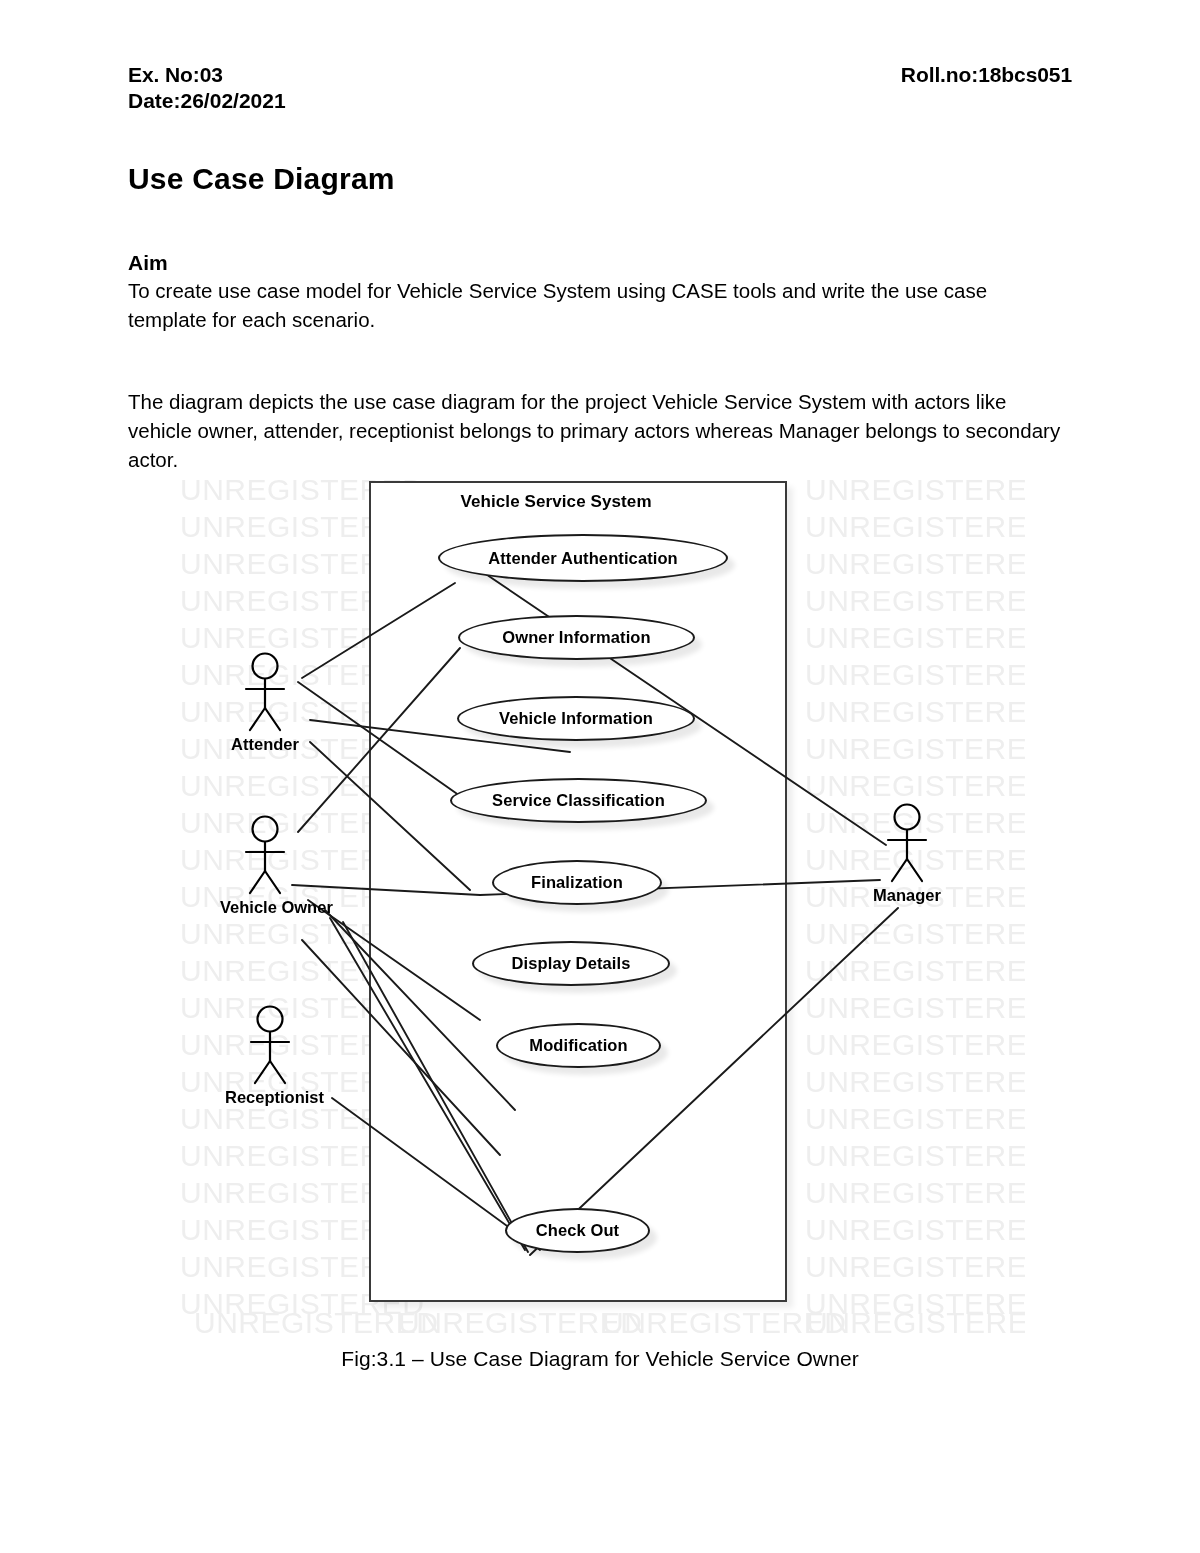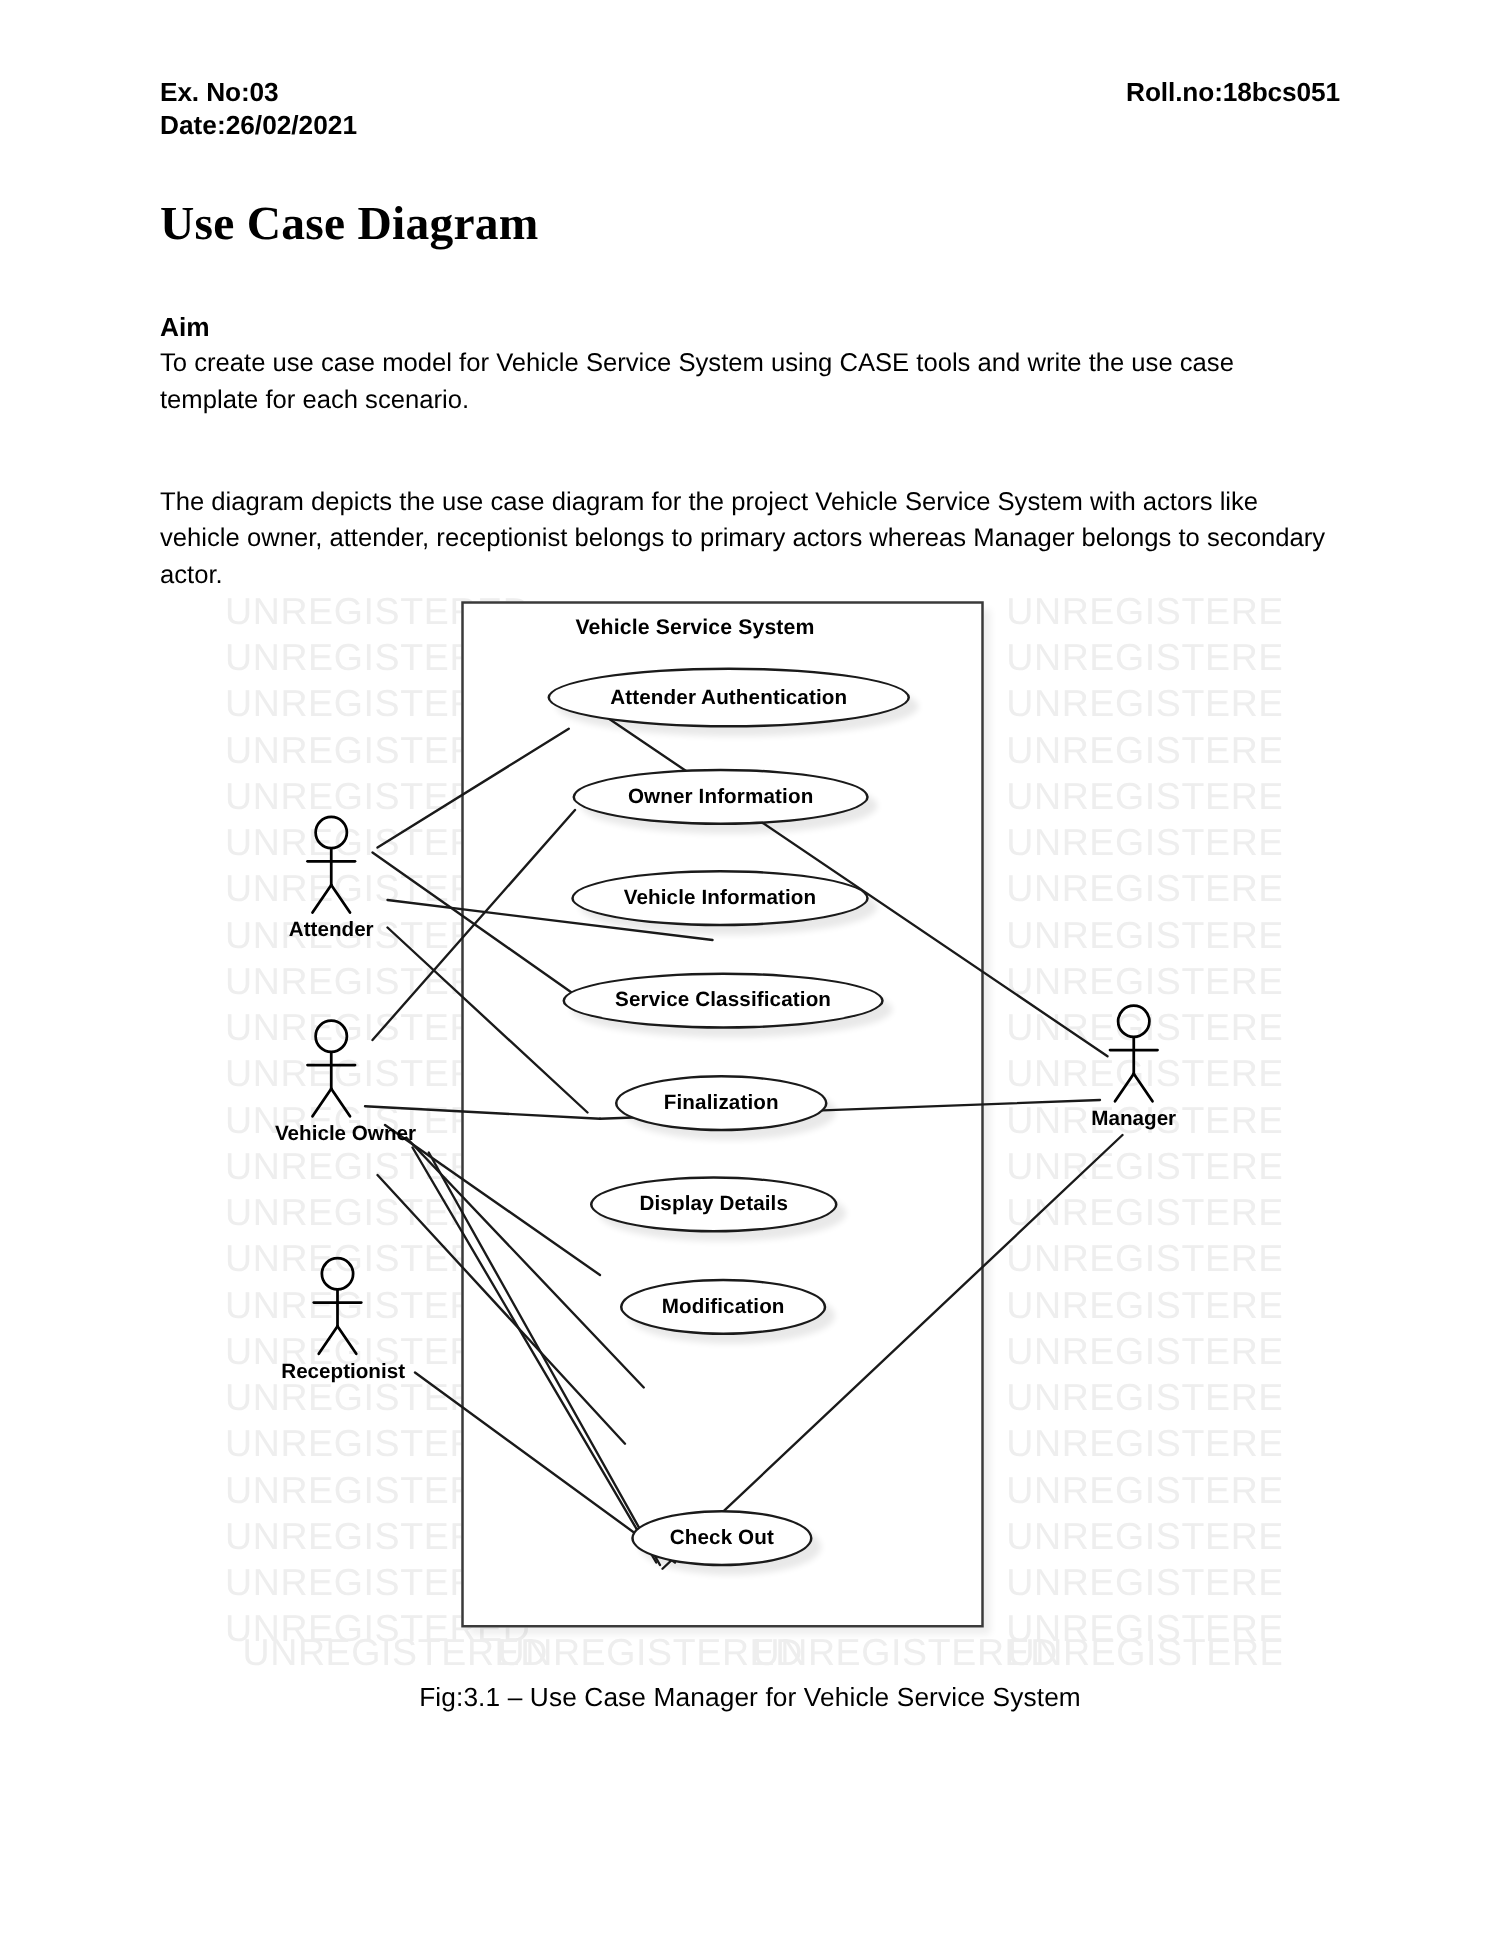--- a/index.html
+++ b/index.html
@@ -42,25 +42,24 @@
   }
   .hdr-row-2 {
     font-size: 21px;
     font-weight: bold;
     line-height: 26px;
   }
 
   .doc-title {
     position: absolute;
     left: 128px;
-    top: 132px;
-    font-size: 38px;
+    top: 142px;
+    font-size: 30px;
     font-weight: bold;
     letter-spacing: 0.2px;
-    font-family: Liberation Serif, serif;
   }
 
   .section-head {
     position: absolute;
     left: 128px;
     top: 207px;
     font-size: 21px;
     font-weight: bold;
     margin-top: 44px;
   }
@@ -359,15 +358,15 @@
           <line x1="11" y1="37" x2="49" y2="37"></line>
           <line x1="30" y1="56" x2="15" y2="78"></line>
           <line x1="30" y1="56" x2="45" y2="78"></line>
         </g>
       </svg>
       <div class="actor-label">Manager</div>
     </div>
 
   </div>
 
-  <div class="caption">Fig:3.1 – Use Case Manager for Vehicle Service System</div>
+  <div class="caption">Fig:3.1 – Use Case Diagram for Vehicle Service Owner</div>
 
 </div>
 
 </body></html>

